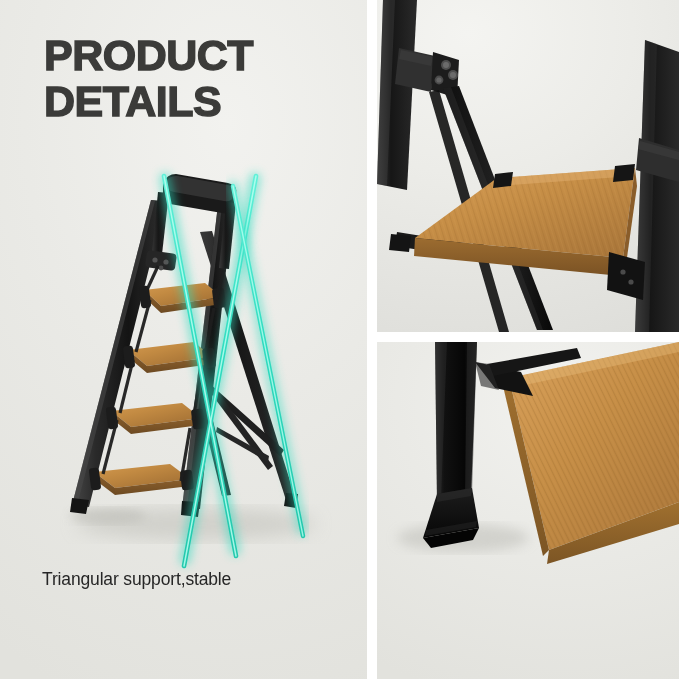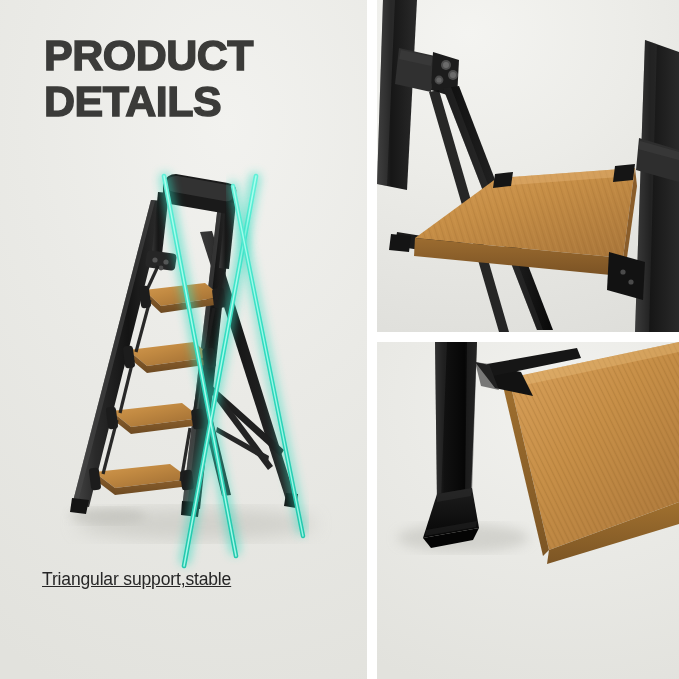--- a/index.html
+++ b/index.html
@@ -20,21 +20,21 @@
 
   
   #title{position:absolute;left:44px;top:32px;width:280px;
     font-size:43px;line-height:46px;font-weight:bold;letter-spacing:-0.5px;
     color:#3b3b39;font-family:"Liberation Sans",sans-serif;
     -webkit-text-stroke:1.4px #3b3b39;}
   #title .l{display:block;}
 
   
   .caption{position:absolute;color:#262626;font-size:17.5px;line-height:25px;
-     font-family:"Liberation Sans",sans-serif;letter-spacing:-0.15px;text-decoration:underline;}
+     font-family:"Liberation Sans",sans-serif;letter-spacing:-0.15px;}
   #cap-left{left:42px;top:567px;width:300px;text-align:left;}
   .caption .l{display:block;white-space:nowrap;}
 
   
   #ladder{position:absolute;left:0;top:0;width:367px;height:679px;}
   #ladder svg{position:absolute;left:0;top:0;}
 </style>
 </head>
 <body>
 

